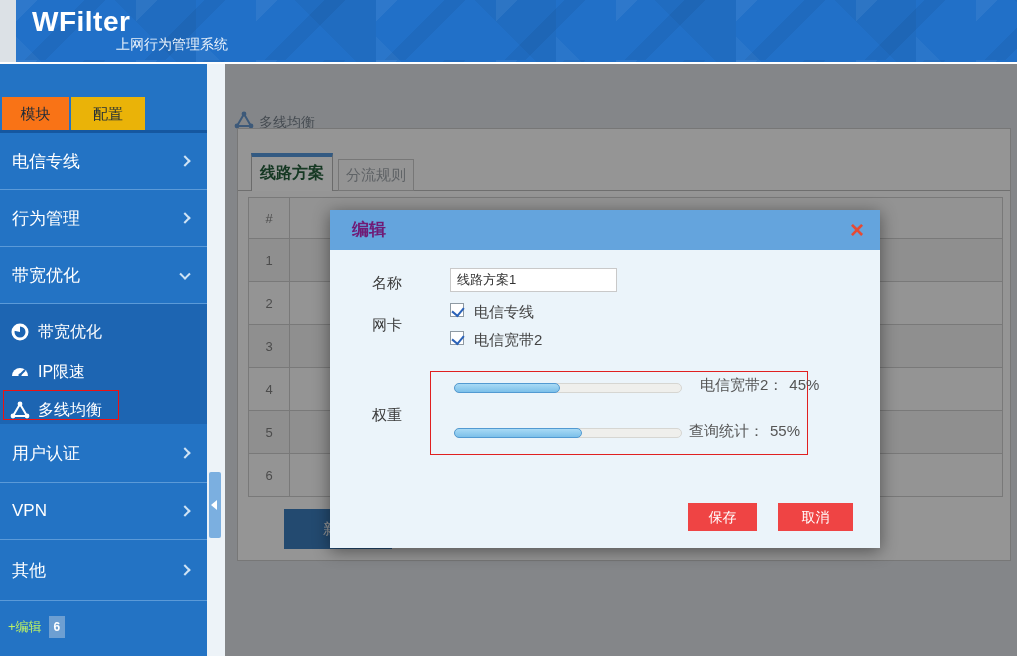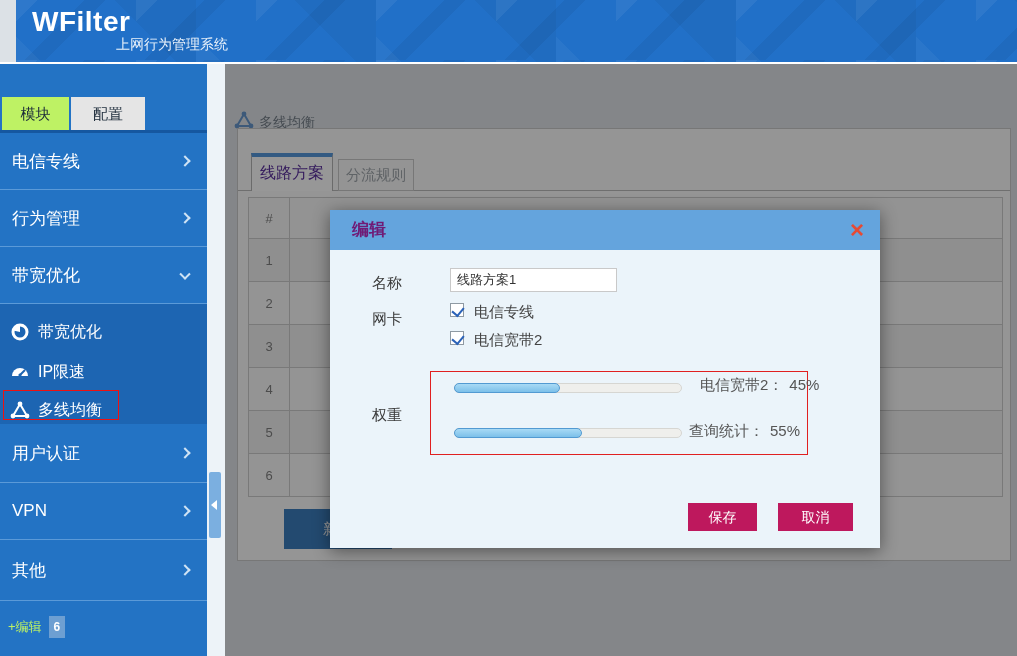--- a/index.html
+++ b/index.html
@@ -18,22 +18,22 @@
     background-size:120px 60px, 180px 90px;
     margin-left:16px;
   }
   .logo{position:absolute;left:16px;top:6px;font-size:28px;font-weight:bold;color:#ffffff;letter-spacing:0.5px;}
   .subtitle{position:absolute;left:100px;top:36px;font-size:14px;color:#e8f1fa;}
   .topline{position:absolute;left:0;top:62px;width:1017px;height:2px;background:#ffffff;z-index:3;}
 
   
   .sidebar{position:absolute;left:0;top:64px;width:207px;height:592px;background:#2373c4;}
   .side-tab{position:absolute;height:33px;line-height:33px;text-align:center;font-size:15px;color:#1c2b3a;cursor:pointer;}
-  .side-tab.module{left:2px;top:33px;width:67px;background:#bef264;}
-  .side-tab.config{left:71px;top:33px;width:74px;background:#e5e5e5;}
+  .side-tab.module{left:2px;top:33px;width:67px;background:#f97316;}
+  .side-tab.config{left:71px;top:33px;width:74px;background:#eab308;}
   .side-tabline{position:absolute;left:0;top:66px;width:207px;height:3px;background:#1557a0;}
   .nav-item{position:absolute;left:0;width:207px;border-bottom:1px solid #5b9ad8;box-sizing:border-box;}
   .nav-item .lbl{position:absolute;left:12px;top:50%;transform:translateY(-50%);font-size:17px;color:#ffffff;}
   .chev{position:absolute;right:18px;top:50%;width:8px;height:8px;border:solid #cfe3f5;border-width:2px 2px 0 0;box-sizing:border-box;}
   .chev.right{transform:translateY(-50%) rotate(45deg);}
   .chev.down{transform:translateY(-60%) rotate(135deg);}
   .submenu{position:absolute;left:0;top:240px;width:207px;height:120px;background:#1d65b2;}
   .sub-item{position:absolute;left:0;width:207px;height:32px;}
   .sub-item .lbl{position:absolute;left:38px;top:50%;transform:translateY(-50%);font-size:16px;color:#ffffff;}
   .sub-icon{position:absolute;left:10px;top:50%;transform:translateY(-50%);width:20px;height:20px;}
@@ -47,21 +47,21 @@
   .collapse-handle{position:absolute;left:2px;top:408px;width:12px;height:66px;background:#7bafe0;border-radius:2px;cursor:pointer;}
   .collapse-arrow{position:absolute;left:2px;top:28px;width:0;height:0;border-top:5px solid transparent;border-bottom:5px solid transparent;border-right:6px solid #ffffff;}
 
   
   .main{position:absolute;left:225px;top:64px;width:792px;height:592px;background:#dce1e6;}
   .page-title-icon{position:absolute;left:8px;top:46px;}
   .page-title{position:absolute;left:34px;top:50px;font-size:14px;color:#6b7580;}
   .panel{position:absolute;left:12px;top:64px;width:774px;height:433px;background:#fcfcfc;border:1px solid #c5c5c5;box-sizing:border-box;}
   .tab-active{position:absolute;left:13px;top:24px;width:82px;height:38px;background:#ffffff;
     border:1px solid #b0b0b0;border-top:4px solid #4a90d9;border-bottom:none;box-sizing:border-box;
-    font-size:16px;font-weight:normal;color:#4c1d95;text-align:center;line-height:32px;z-index:2;cursor:pointer;}
+    font-size:16px;font-weight:bold;color:#14532d;text-align:center;line-height:32px;z-index:2;cursor:pointer;}
   .tab-inactive{position:absolute;left:100px;top:30px;width:76px;height:32px;background:#fafafa;
     border:1px solid #c5c5c5;box-sizing:border-box;font-size:15px;color:#9aa0a6;text-align:center;line-height:30px;cursor:pointer;}
   .tabs-underline{position:absolute;left:0;top:61px;width:100%;height:0;border-top:1px solid #b7b7b7;}
   .grid{position:absolute;left:10px;top:68px;width:755px;border:1px solid #c8c8c8;border-bottom:none;box-sizing:border-box;}
   .grid-row{position:relative;width:100%;border-bottom:1px solid #c8c8c8;box-sizing:border-box;}
   .grid-row.head{height:41px;}
   .grid-row.body{height:43px;}
   .grid-row:nth-child(odd).body{background:#fafafa;}
   .grid-row:nth-child(even).body{background:#f0f0f0;}
   .grid-row.head{background:#f7f7f7;}
@@ -84,21 +84,21 @@
   .cb-row{position:absolute;left:120px;height:16px;}
   .checkbox{position:absolute;left:0;top:0;width:14px;height:14px;background:#ffffff;border:1px solid #8f9aa3;box-sizing:border-box;cursor:pointer;}
   .checkmark{position:absolute;left:3px;top:1px;width:6px;height:9px;border:solid #2a62b8;border-width:0 2px 2px 0;transform:rotate(40deg);}
   .cb-label{position:absolute;left:24px;top:0;font-size:15px;color:#444;white-space:nowrap;}
   .weight-box{position:absolute;left:100px;top:161px;width:378px;height:84px;border:1px solid #e02020;box-sizing:border-box;}
   .slider-track{position:absolute;left:23px;width:226px;height:8px;background:#efefec;border:1px solid #d6d6d2;border-radius:6px;}
   .slider-fill{position:absolute;left:-1px;top:-1px;bottom:-1px;border-radius:6px;
     background:linear-gradient(#a8daf5,#7cc0e9);border:1px solid #529ad2;}
   .slider-label{position:absolute;left:258px;font-size:15px;color:#555;white-space:nowrap;}
   .slider-label .val{margin-left:6px;}
-  .m-btn{position:absolute;top:293px;height:28px;background:#be185d;color:#ffffff;font-size:14px;text-align:center;line-height:28px;cursor:pointer;}
+  .m-btn{position:absolute;top:293px;height:28px;background:#ef4444;color:#ffffff;font-size:14px;text-align:center;line-height:28px;cursor:pointer;}
   .btn-save{left:358px;width:69px;}
   .btn-cancel{left:448px;width:75px;}
 </style>
 </head>
 <body>
 
 <div class="header">
   <div class="logo">WFilter</div>
   <div class="subtitle">上网行为管理系统</div>
 </div>
@@ -235,21 +235,21 @@
 
 <div class="modal">
   <div class="modal-header">
     <span class="modal-title">编辑</span>
     <span class="modal-close">×</span>
   </div>
 
   <div class="fld-label" style="left:42px;top:64px;">名称</div>
   <input class="name-input" type="text" value="线路方案1" style="">
 
-  <div class="fld-label" style="left:42px;top:100px;">网卡</div>
+  <div class="fld-label" style="left:42px;top:106px;">网卡</div>
   <div class="cb-row" style="top:93px;">
     <span class="checkbox">
         <span class="checkmark"></span>
       </span>
     <span class="cb-label">电信专线</span>
   </div>
   <div class="cb-row" style="top:121px;">
     <span class="checkbox">
         <span class="checkmark"></span>
       </span>

